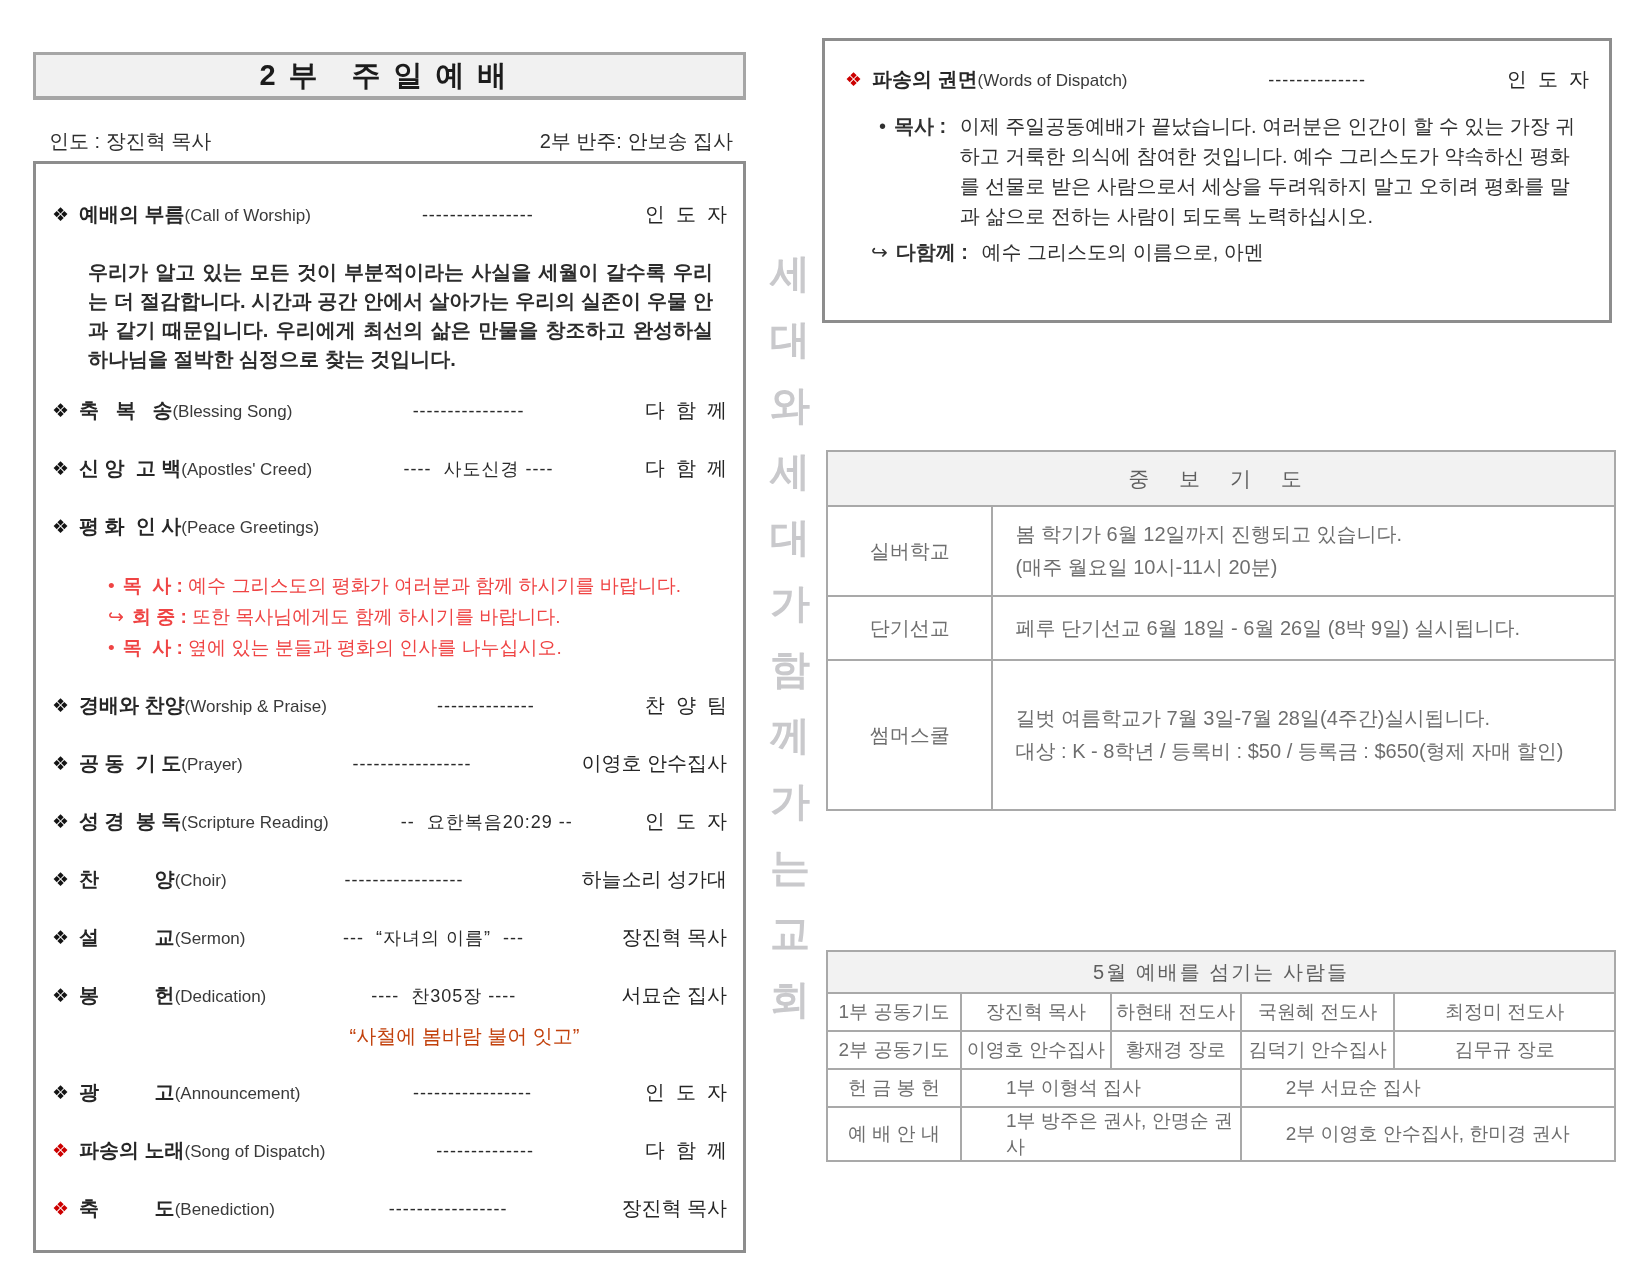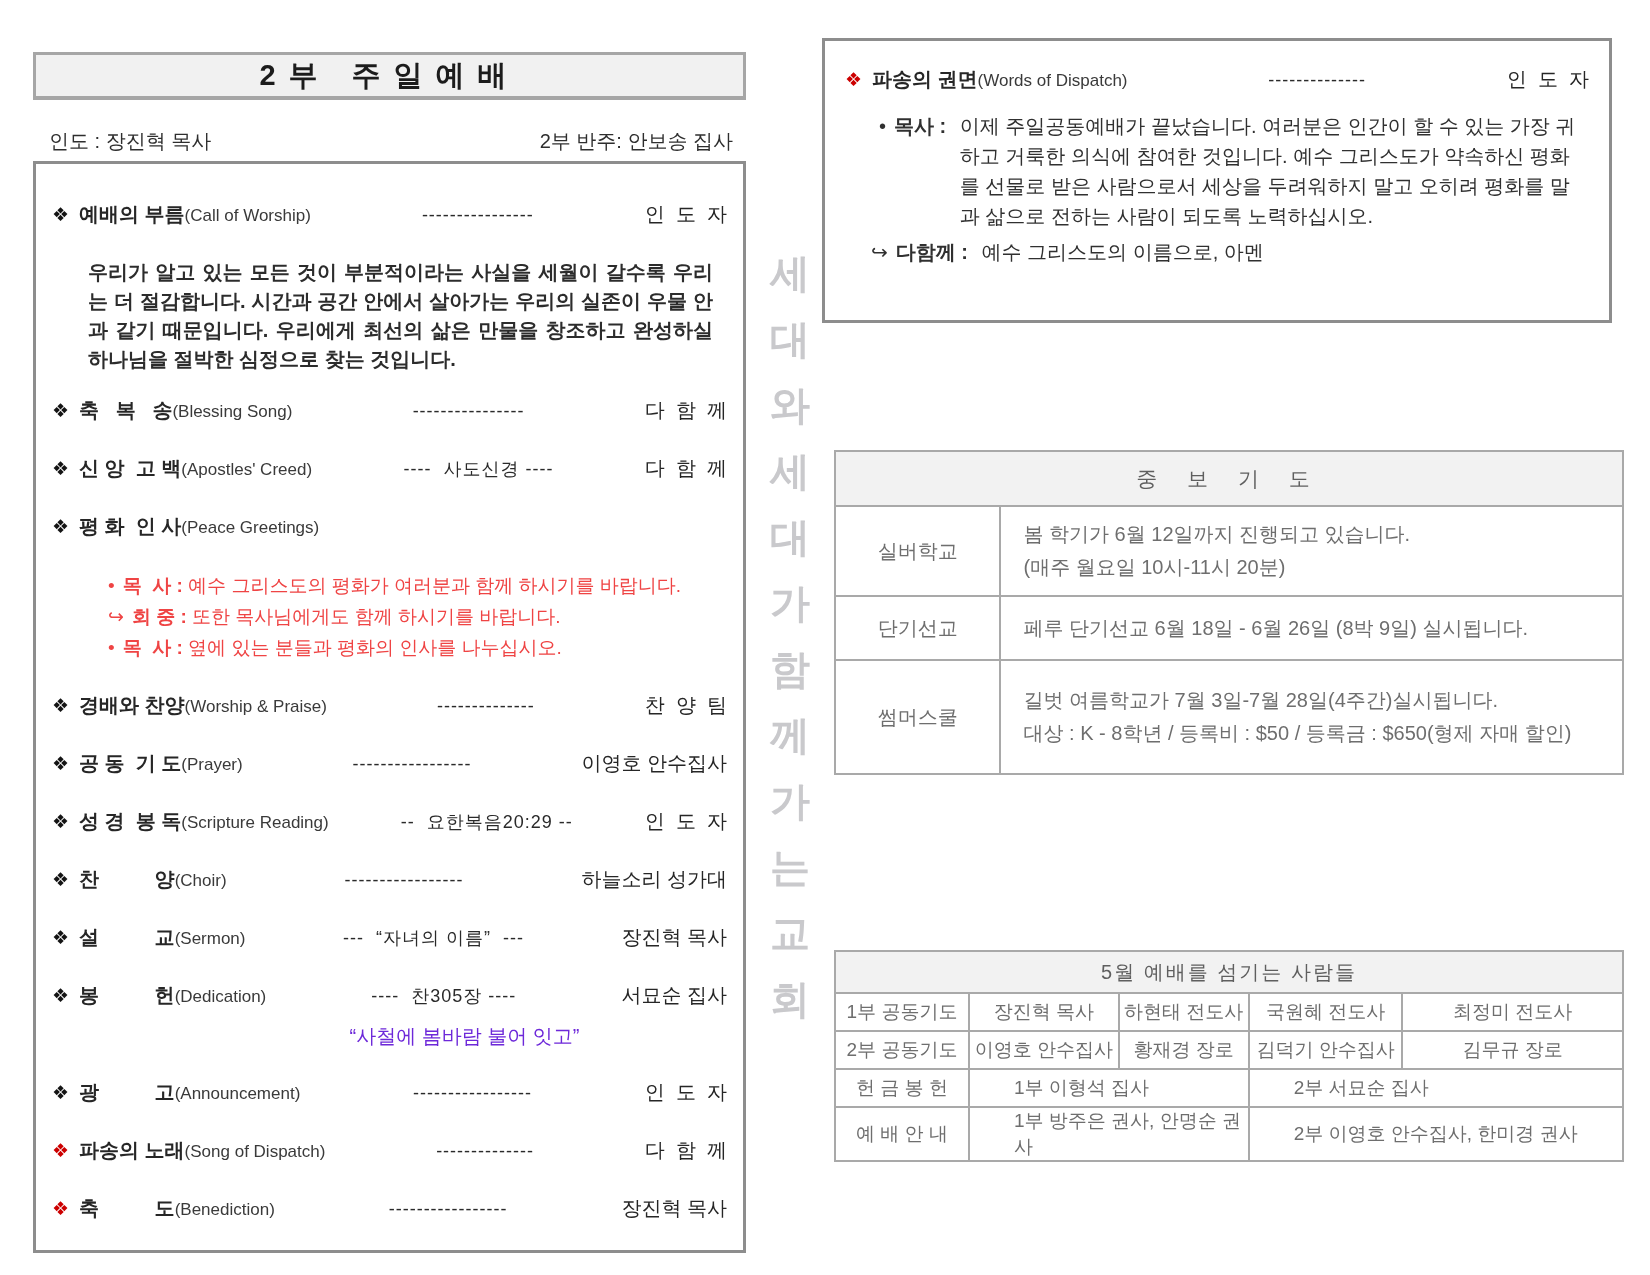--- a/index.html
+++ b/index.html
@@ -26,47 +26,47 @@
   .en { font-size:17px; color:#3a3a3a; white-space:pre; flex:0 0 auto; }
   .mid { flex:1 1 auto; text-align:center; font-size:18px; white-space:pre; letter-spacing:1px; color:#2a2a2a; }
   .rt { flex:0 0 auto; white-space:pre; text-align:right; }
 
   .para { padding:0 14px 0 36px; font-size:20px; line-height:29px; color:#2c2c2c;
     text-align:justify; margin-bottom:-6px;font-weight:bold; }
   .dlg { padding-left:56px; font-size:19px; color:#ef4444; }
   .dlg-line { line-height:31px; white-space:pre-wrap; }
   .dlg-line .bul { margin-right:8px; }
   .dlg-line .spk { font-weight:bold; white-space:pre; }
-  .hymn { text-align:center; padding-left:150px; font-size:20px; color:#6d28d9; margin-top:-16px; }
+  .hymn { text-align:center; padding-left:150px; font-size:20px; color:#c2410c; margin-top:-16px; }
 
   
   .watermark { position:absolute; left:768px; top:240px; width:44px;
     font-size:40px; line-height:66px; font-weight:bold; color:#c9c9cc;
     word-break:break-all; text-align:center; user-select:none; }
 
   
   .right-col { position:absolute; left:822px; top:0; width:790px; height:1275px; }
   .dispatch-box { position:absolute; left:0; top:38px; width:790px; height:285px;
     border:3px solid #8d8d8d; padding:24px 20px 0 20px; }
   .speech { display:flex; align-items:baseline; padding-left:34px; margin-top:16px;
     font-size:20px; color:#303030; }
   .speech .bul { flex:0 0 auto; margin-right:8px; }
   .speech .spk { flex:0 0 auto; font-weight:bold; white-space:pre; margin-right:8px; }
   .speech .txt { flex:1 1 auto; line-height:30px; }
   .speech.amen { margin-top:6px; padding-left:26px; }
 
-  table { border-collapse:collapse; position:absolute; left:12px; width:790px;
+  table { border-collapse:collapse; position:absolute; left:4px; width:790px;
     table-layout:fixed; color:#6e6e6e;border-radius:20px; }
   td, th { border:2px solid #a9a9a9; font-weight:normal; }
   .tbl-title { background:#f2f2f2; height:55px; text-align:center;
     font-size:21px; color:#5f5f5f; letter-spacing:12px; }
   .prayer { top:450px; }
   .prayer .name { text-align:center; font-size:20px; }
   .prayer .desc { padding:10px 14px 10px 22px; font-size:20px; line-height:33px; }
-  .prayer tr.r1 { height:90px; } .prayer tr.r2 { height:64px; } .prayer tr.r3 { height:114px; }
+  .prayer tr.r1 { height:90px; } .prayer tr.r2 { height:64px; } .prayer tr.r3 { height:150px; }
 
   .servers { top:950px; }
   .servers .tbl-title { height:42px; letter-spacing:2px; font-size:20px; }
   .servers td { height:38px; text-align:center; font-size:19px; }
   .servers td.span-left { text-align:left; padding-left:44px; }
 </style>
 </head>
 <body>
 
 <div class="page">

